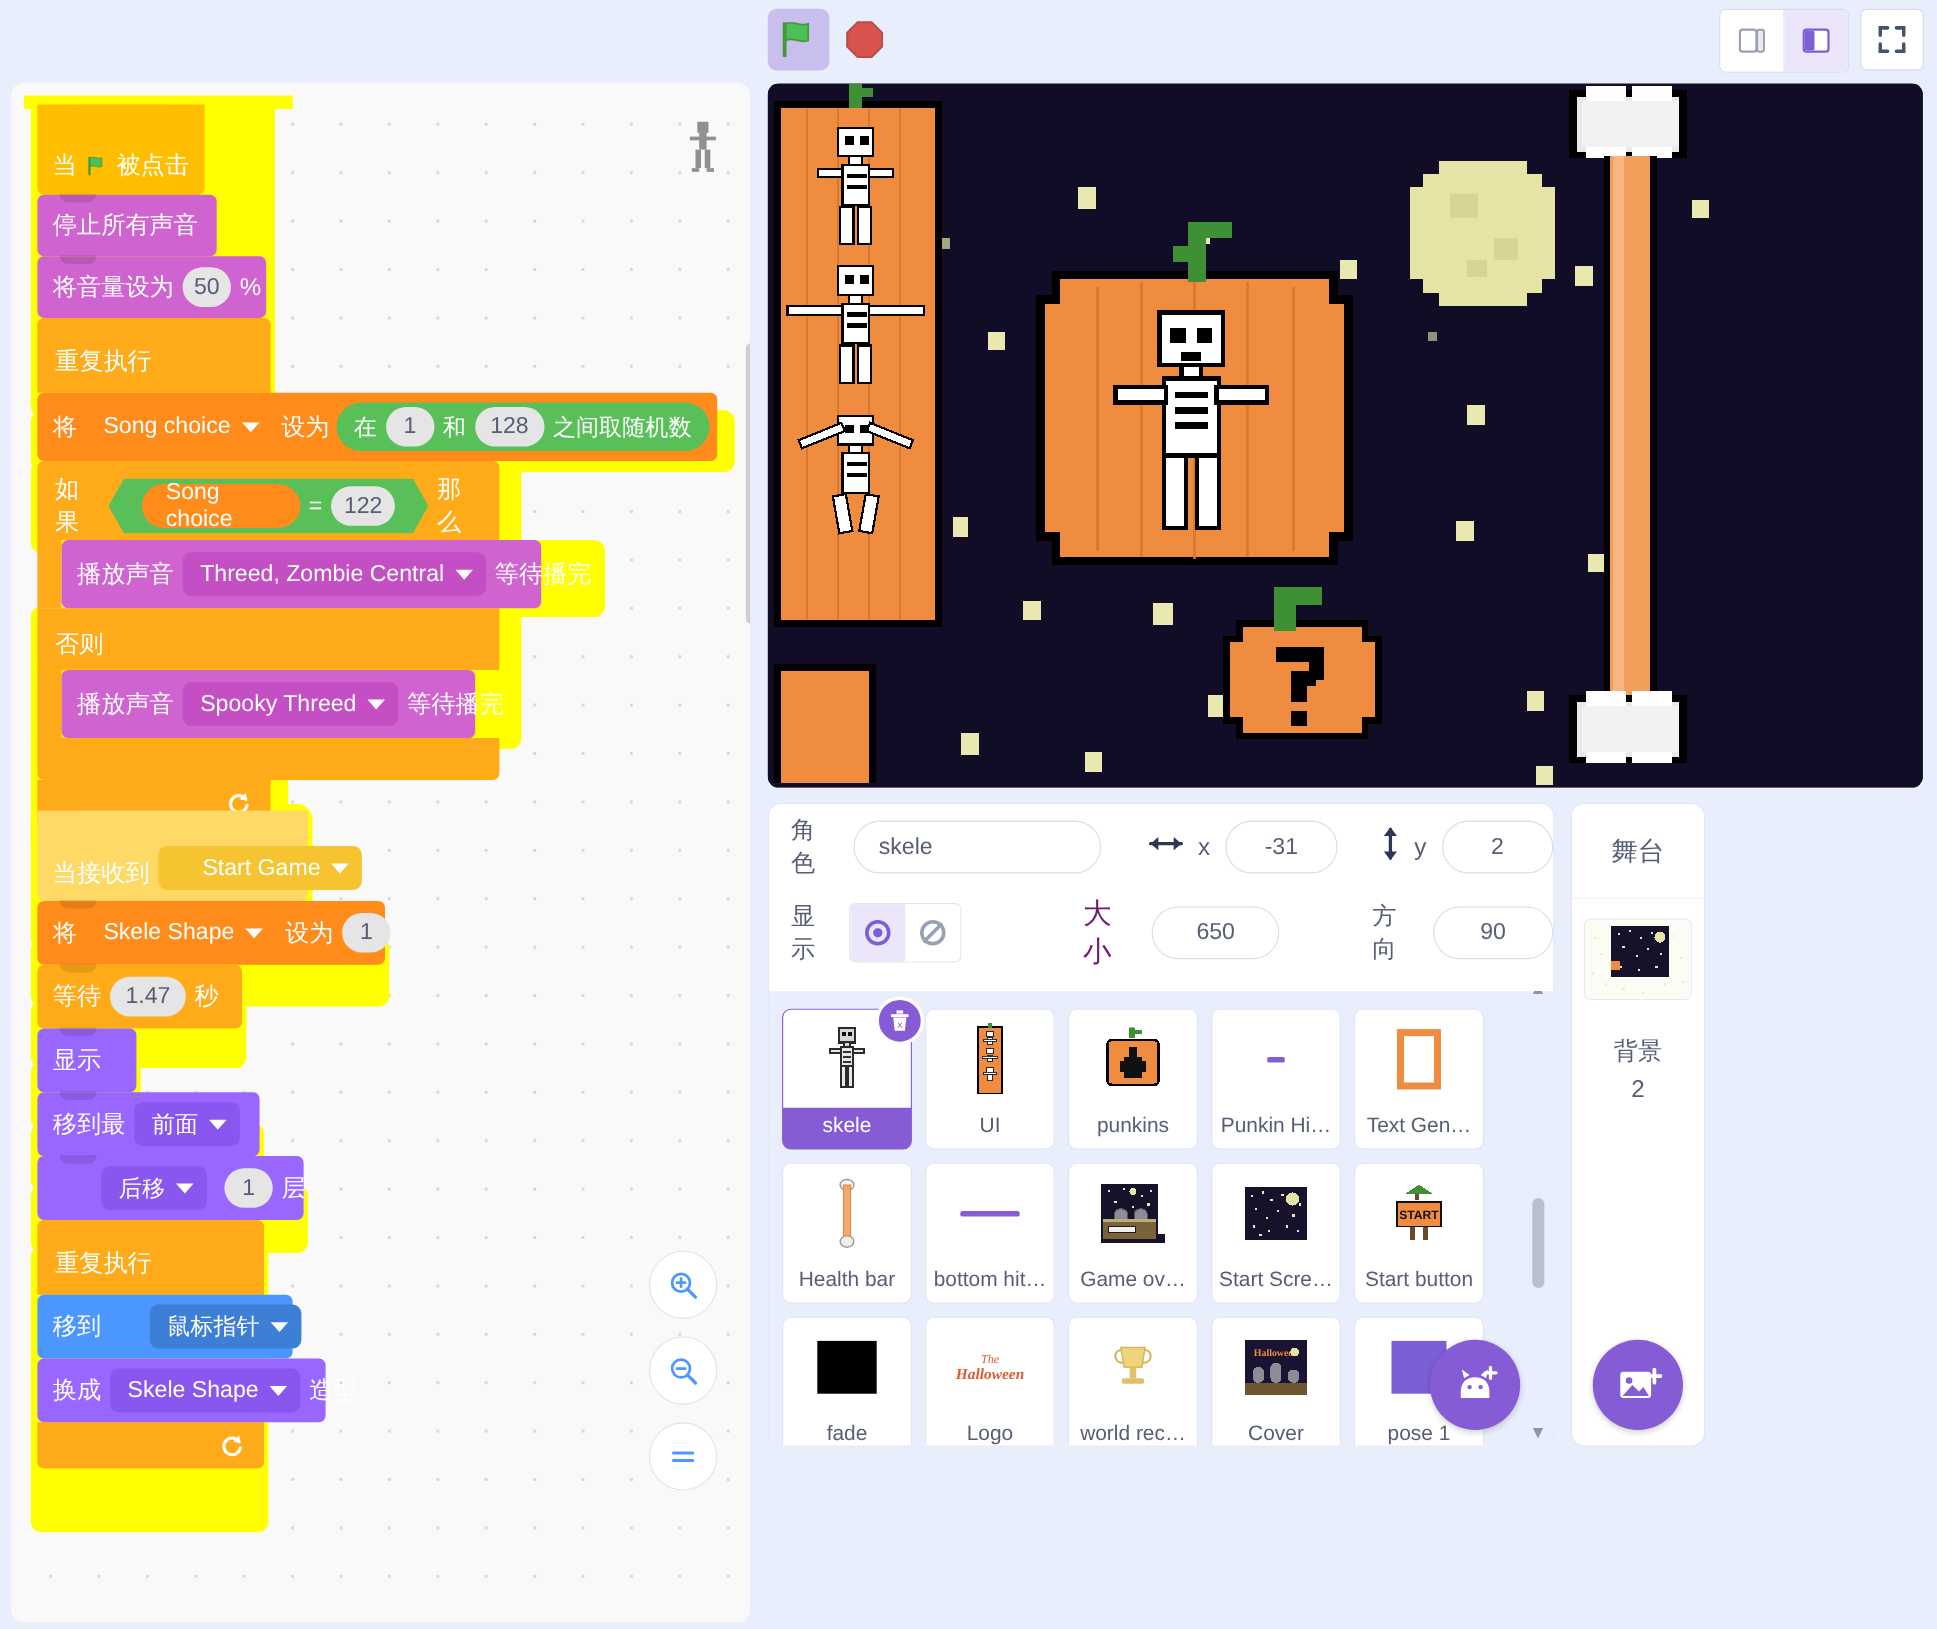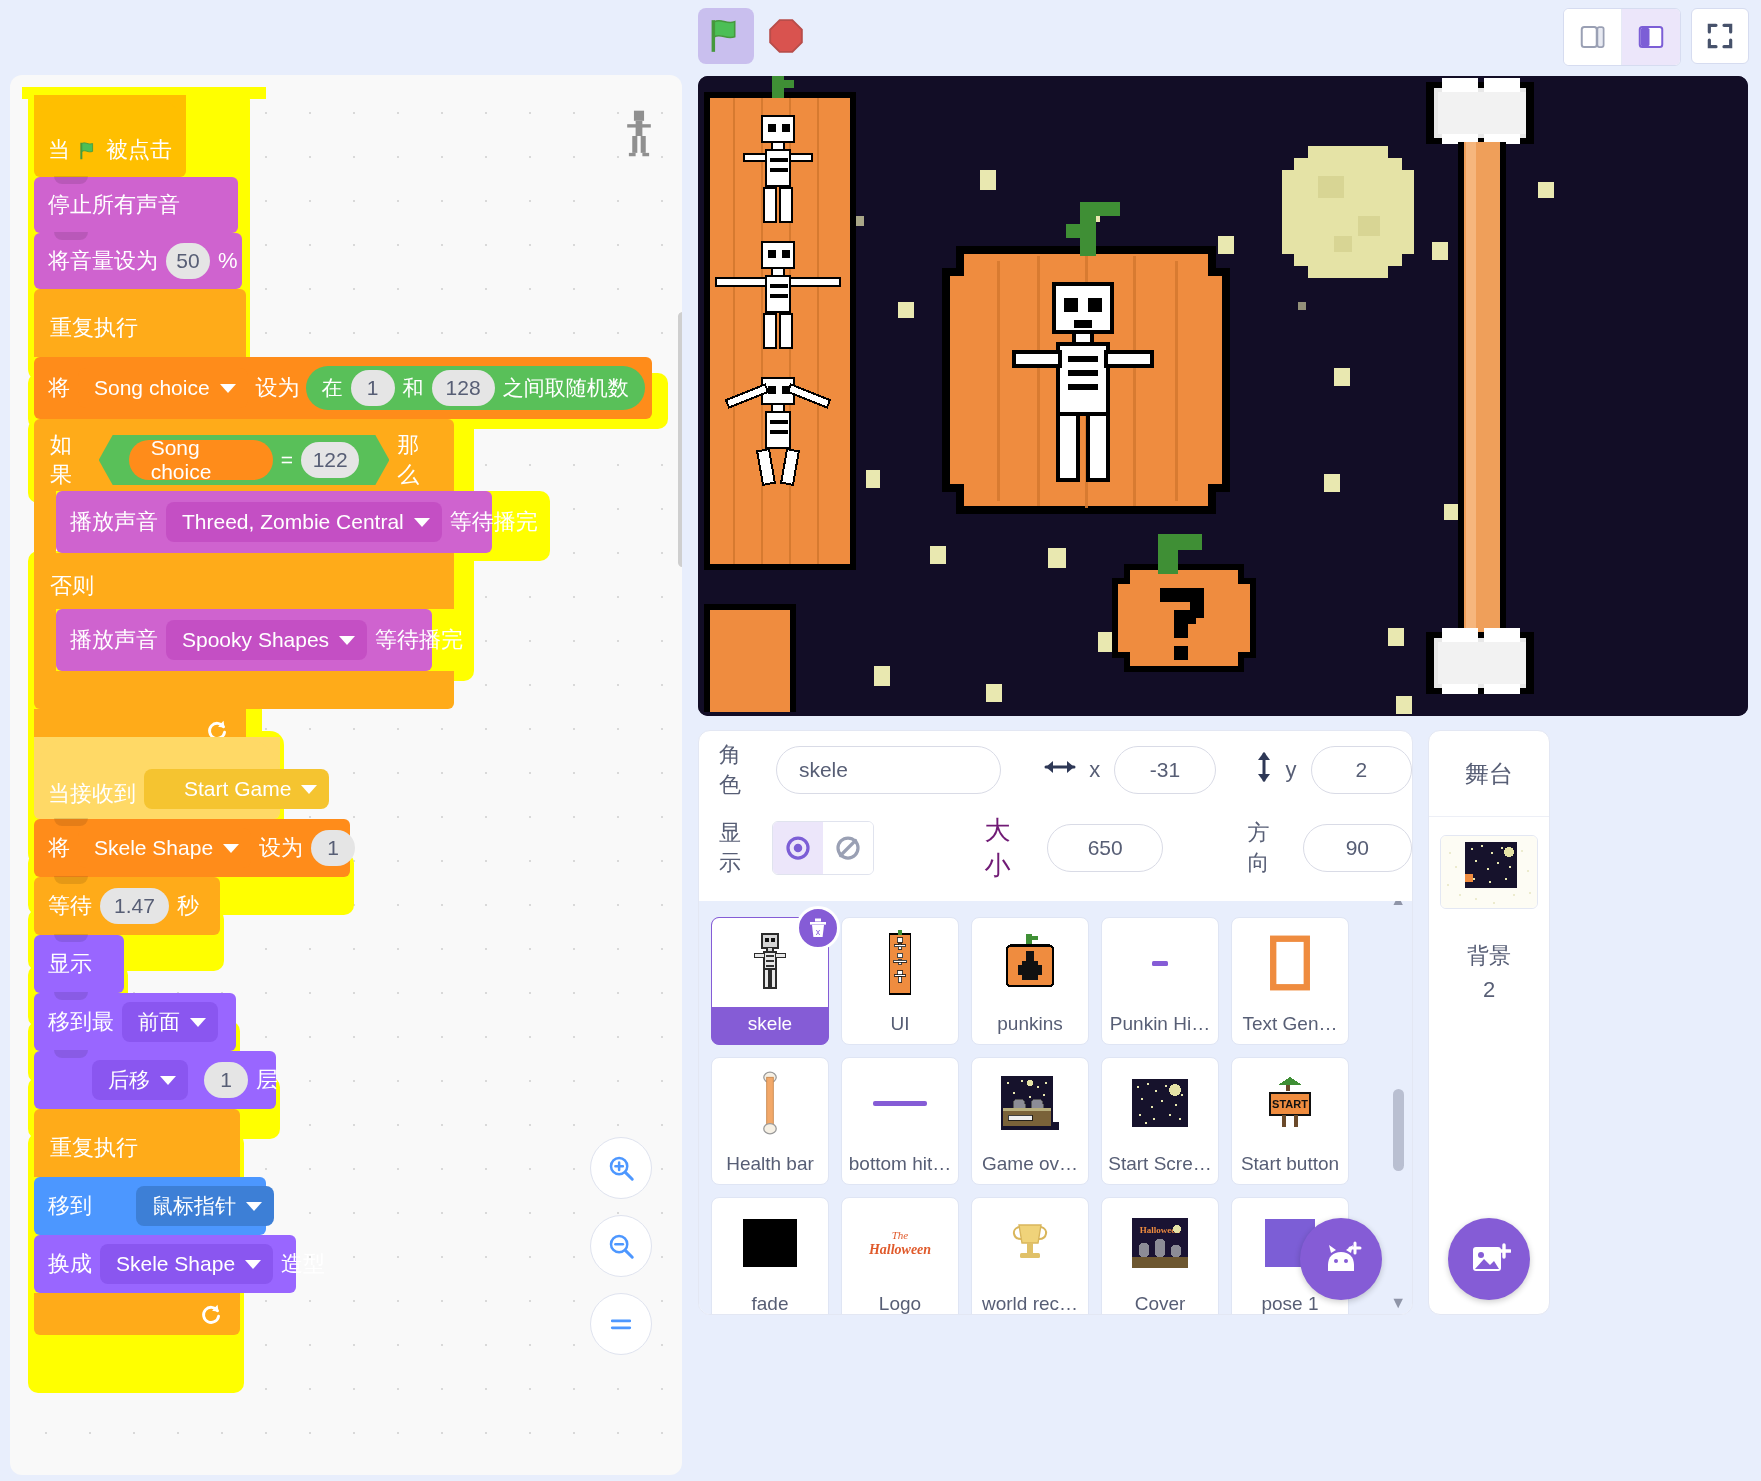--- a/index.html
+++ b/index.html
@@ -322,21 +322,21 @@
 
       <div class="blk evt hat" style="width:152px;">
         <span>当</span>
         <svg class="flag-icon-inline" width="26" height="28" viewBox="0 0 24 24">
           <path d="M4 2 L4 22" stroke="#45993d" stroke-width="2.4" fill="none"></path>
           <path d="M4.6 3 C9 0.5 12 5 17.5 3 L17.5 12.5 C12 14.5 9 10 4.6 12.5 Z" fill="#4cbf56" stroke="#45993d" stroke-width="1"></path>
         </svg>
         <span>被点击</span>
       </div>
 
-      <div class="blk snd notch-top" style="width:204px;">
+      <div class="blk snd notch-top" style="width:163px;">
         <span>停止所有声音</span>
       </div>
 
       <div class="blk snd notch-top" style="width:208px;">
         <span>将音量设为</span>
         <span class="oval">50</span>
         <span>%</span>
       </div>
 
       <div class="cblock" style="width:212px;">
@@ -381,21 +381,21 @@
                 </div>
               </div>
               <div class="c-head" style="width:420px; height:56px; border-radius:0;">
                 <span>否则</span>
               </div>
               <div class="c-body">
                 <div class="c-arm"></div>
                 <div class="c-inner">
                   <div class="blk snd" style="width:376px; height:62px;">
                     <span>播放声音</span>
-                    <span class="dd snd">Spooky Shapes</span>
+                    <span class="dd snd">Spooky Threed</span>
                     <span>等待播完</span>
                   </div>
                 </div>
               </div>
               <div class="c-foot" style="width:420px;"></div>
             </div>
 
           </div>
         </div>
         <div class="c-foot" style="width:212px; height:42px;">

